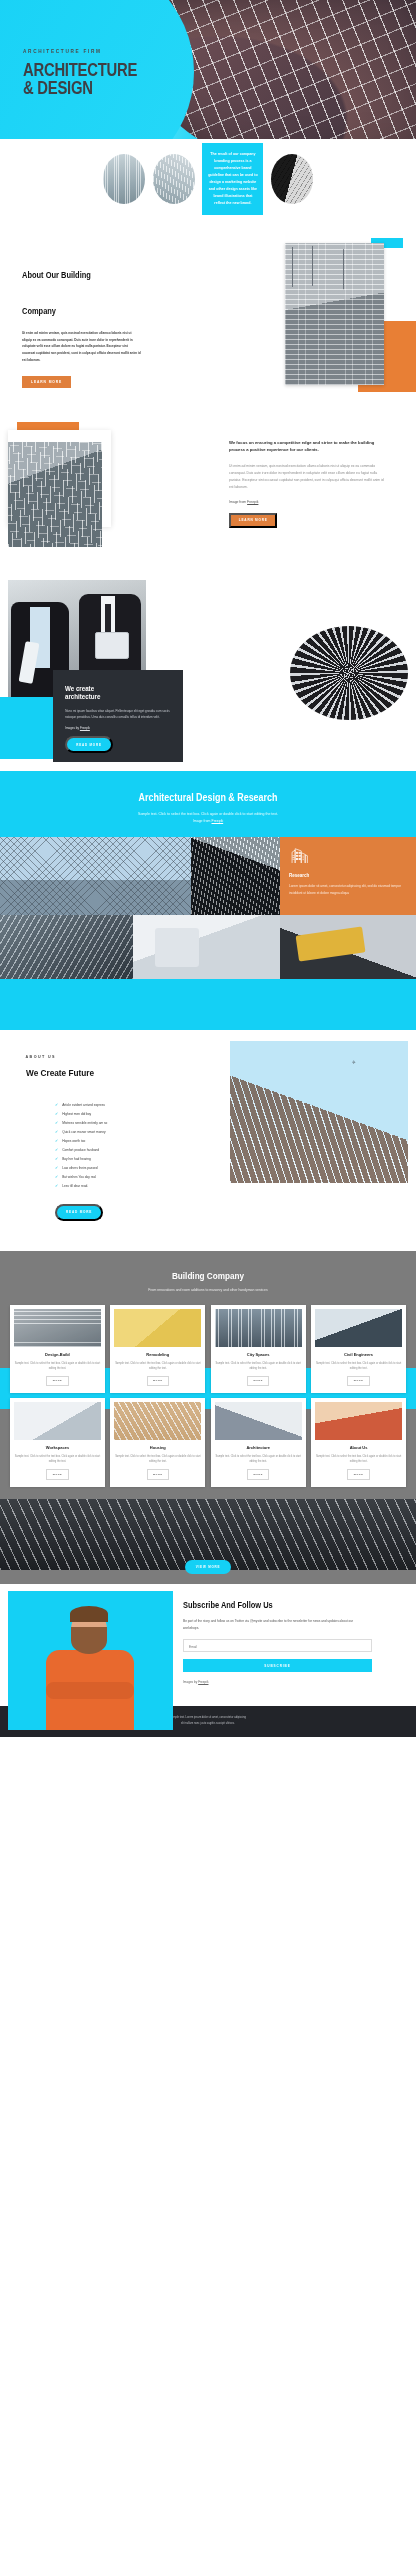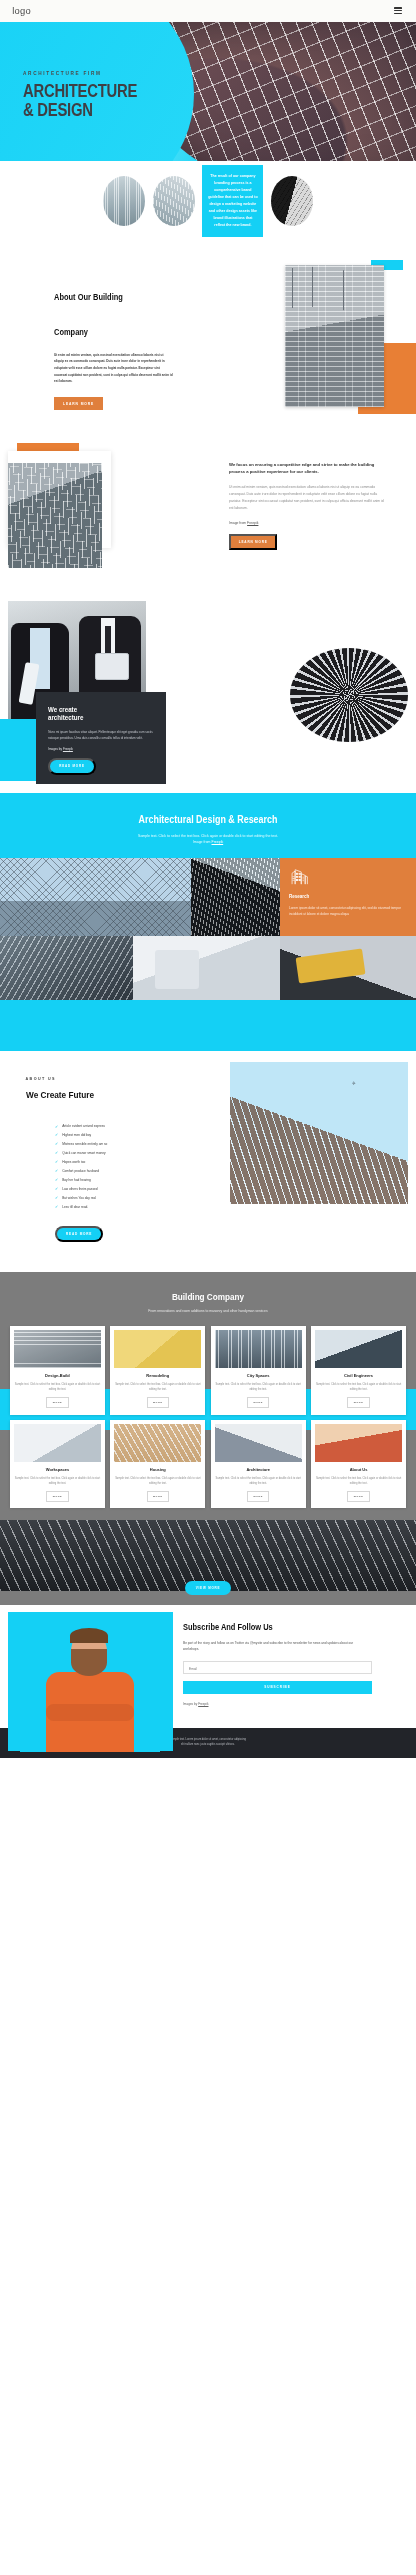--- a/index.html
+++ b/index.html
@@ -80,21 +80,21 @@
     background-image:
       repeating-linear-gradient(0deg, rgba(255,255,255,.5) 0 0.6px, rgba(0,0,0,.08) 0.6px 5px),
       repeating-linear-gradient(90deg, rgba(255,255,255,.35) 0 0.6px, rgba(0,0,0,.06) 0.6px 6.7px),
       linear-gradient(170deg,#cfd6db 0 42%, #8e979e 42% 100%);
     box-shadow:0 0.6px 3.3px rgba(0,0,0,.18);
   }
   .about-photo::before{
     content:""; position:absolute; left:6.7px; top:3.3px; width:1.1px; height:40px; background:#6a7179;
     box-shadow:20px -1.1px 0 0 #6a7179, 51px 2.2px 0 0 #6a7179;
   }
-  .about-left { width:183px; padding-left:22px; padding-top:29px;margin-left:32px; }
+  .about-left { width:183px; padding-left:22px; padding-top:29px; }
   .about-h { font-size:8.3px; font-weight:800; color:#111; transform:scaleX(.9); transform-origin:left; }
   .about-h2 { margin-top:25.5px; }
   .about-p { margin-top:14.4px; width:119px; font-size:3.1px; line-height:2.15; color:#3a3a3a; font-weight:600; }
   .btn-orange {
     display:inline-block; margin-top:12.2px; background:#e07f3c; color:#fff;
     font-size:3.3px; letter-spacing:0.9px; font-weight:700;
     padding:4.4px 9px; border:none; cursor:pointer;
   }
 
   
@@ -127,21 +127,21 @@
   .team-photo .shirt1{ position:absolute; left:22px; top:27px; width:20px; height:61px; background:#cfe2ef;}
   .team-photo .shirt2{ position:absolute; left:93px; top:16.6px; width:14.4px; height:36px; background:#f2f4f6;}
   .team-photo .tie{ position:absolute; left:97px; top:24.4px; width:6.7px; height:34px; background:#24242a;}
   .team-photo .roll{ position:absolute; left:14.4px; top:62px; width:14.4px; height:41px; background:#eef2f5; transform:rotate(10deg); border-radius:2.2px;}
   .team-photo .tablet{ position:absolute; left:87px; top:52px; width:34px; height:27px; background:#e6eaee; border:1.1px solid #c3c9ce; border-radius:2.2px;}
   .circle-photo { position:absolute; right:7.8px; top:49px; width:118px; height:94px; border-radius:50%;
     background-image:
       repeating-conic-gradient(from 0deg at 50% 50%, #1d1d20 0deg 6deg, #d5d8dc 6deg 9deg),
       radial-gradient(circle at 50% 50%, #f0f2f4 0 12%, #2a2a2e 60%); }
   .cyan-bar { position:absolute; left:0; top:120px; width:122px; height:62px; background:#14d0f5; }
-  .dark-card { position:absolute; left:36px; top:93px; width:130px; height:92px; background:#2a2e34; padding:14.4px 12.2px; }
+  .dark-card { position:absolute; left:53px; top:93px; width:130px; height:92px; background:#2a2e34; padding:14.4px 12.2px; }
   .dark-card h3 { color:#fff; font-size:7.2px; line-height:1.12; font-weight:800; transform:scaleX(.86); transform-origin:left;}
   .dark-card p { color:#c8ccd2; font-size:3px; line-height:2.1; margin-top:6.7px; }
   .dark-card .credit { color:#dfe2e6; font-size:3px; margin-top:5.5px; }
   .dark-card .credit a { color:#dfe2e6; }
   .btn-cyan { display:inline-block; margin-top:6.7px; background:#14d0f5; color:#fff;
     font-size:3px; letter-spacing:0.8px; font-weight:700; padding:4.4px 9px; border-radius:11px; cursor:pointer; }
 
   
   .adr { background:#14d0f5; padding:20px 0 0; position:relative; }
   .adr h2 { text-align:center; color:#fff; font-size:10.5px; font-weight:800; transform:scaleX(.85); }
@@ -245,28 +245,20 @@
 
   
   .footer { background:#222429; color:#b9bcc1; padding:9px 0 10px; text-align:center; }
   .footer p { font-size:2.7px; line-height:2.1; }
 </style>
 </head>
 <body>
 
 <div class="page">
 
-  <div class="topbar">
-    <div class="logo">logo</div>
-    <div class="burger">
-        <i></i>
-        <i></i>
-        <i></i>
-      </div>
-  </div>
 
   <div class="hero">
     <div class="hero-img"></div>
     <div class="hero-mask"></div>
     <div class="hero-text">
       <div class="hero-eyebrow">ARCHITECTURE FIRM</div>
       <div class="hero-title">ARCHITECTURE</div>
       <div class="hero-title">&amp; DESIGN</div>
     </div>
   </div>

